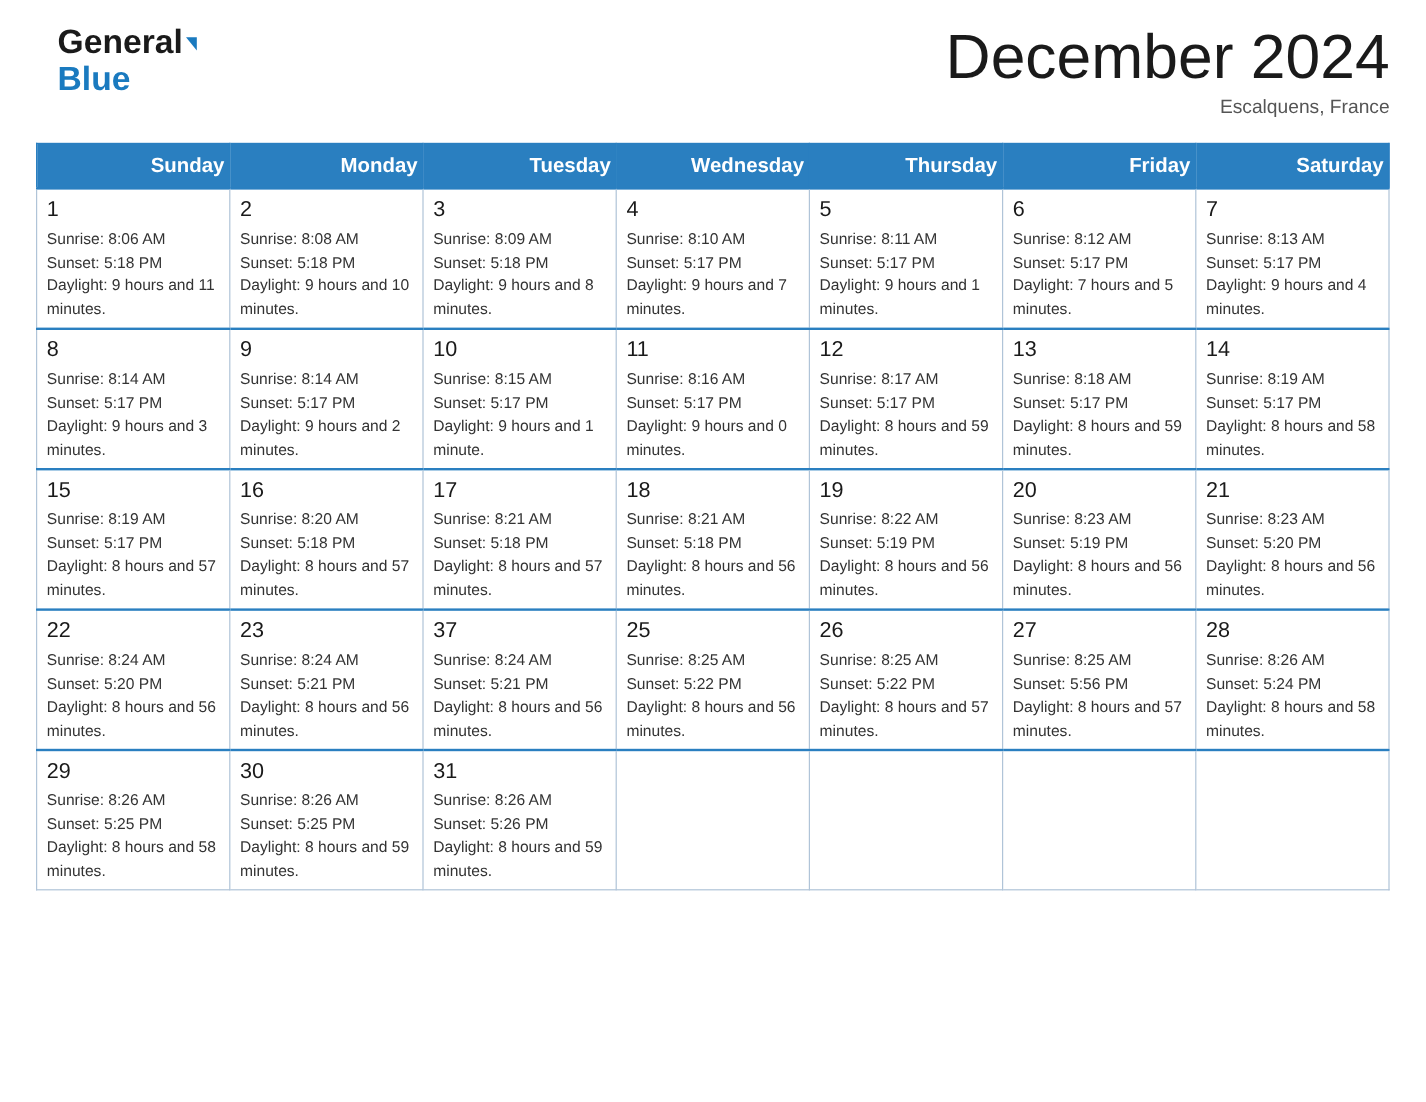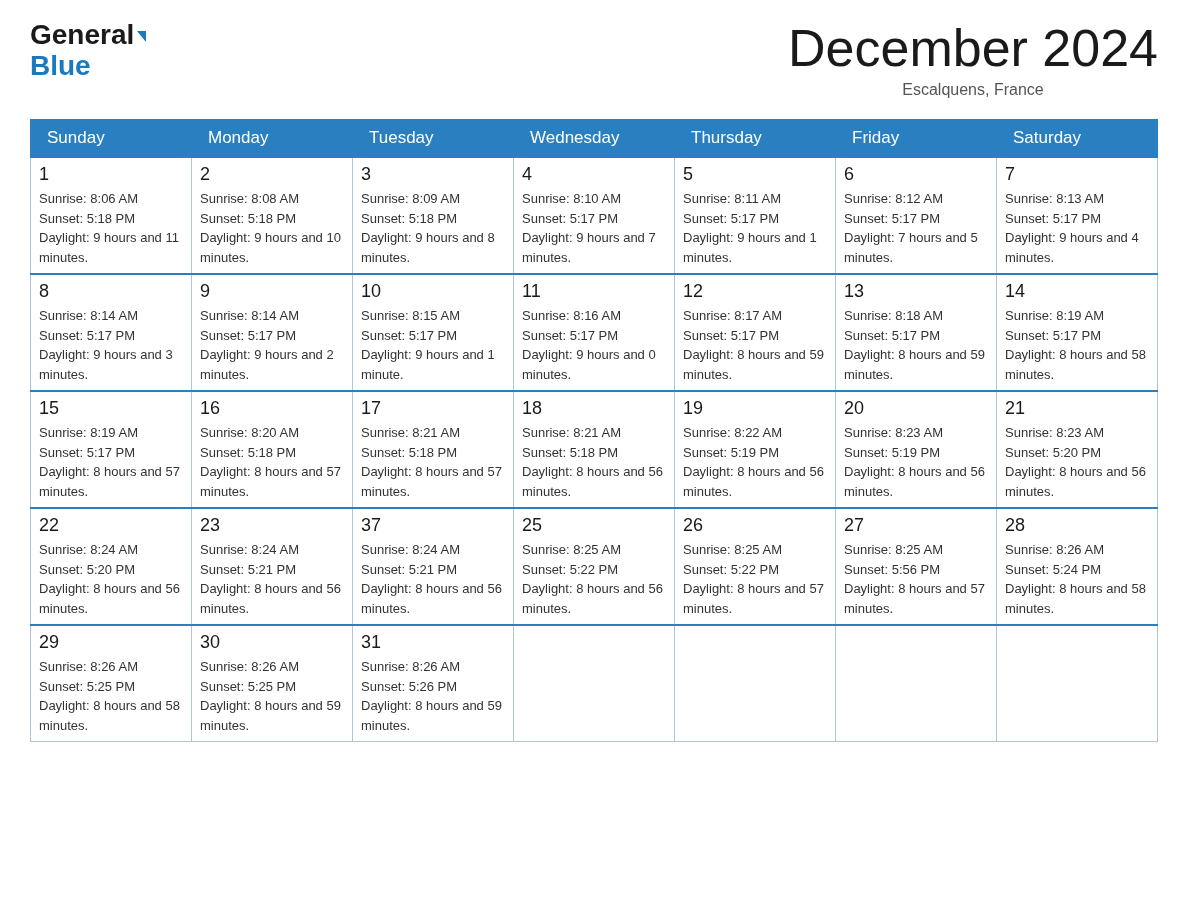--- a/index.html
+++ b/index.html
@@ -13,52 +13,53 @@
     .header {
       display: flex;
       justify-content: space-between;
       align-items: flex-start;
       margin-bottom: 20px;
     }
     .logo {
       display: flex;
       flex-direction: column;
       align-items: flex-start;
+      margin-left: 18px;
     }
     .logo-text {
       font-size: 28px;
       font-weight: bold;
       color: #1a1a1a;
       line-height: 1.1;
     }
     .logo-general { color: #1a1a1a; }
     .logo-blue { color: #1a7abf; }
-    .title-area { text-align: center; }
+    .title-area { text-align: right; }
     .month-title {
       font-size: 52px;
       font-weight: normal;
       color: #1a1a1a;
       line-height: 1.1;
     }
     .location {
       font-size: 16px;
       color: #555;
       margin-top: 4px;
     }
     .calendar {
       width: 100%;
       border-collapse: collapse;
     }
     .calendar th {
       background-color: #2a7fc0;
       color: white;
-      padding: 8px 16px;
-      text-align: left;
+      padding: 8px 4px;
+      text-align: right;
       font-size: 17px;
-      font-weight: normal;
+      font-weight: bold;
       border: 1px solid #2a7fc0;
     }
     .calendar td {
       border: 1px solid #b0c4d8;
       vertical-align: top;
       padding: 6px 8px;
       width: calc(100% / 7);
       min-height: 100px;
     }
     .day-number {

